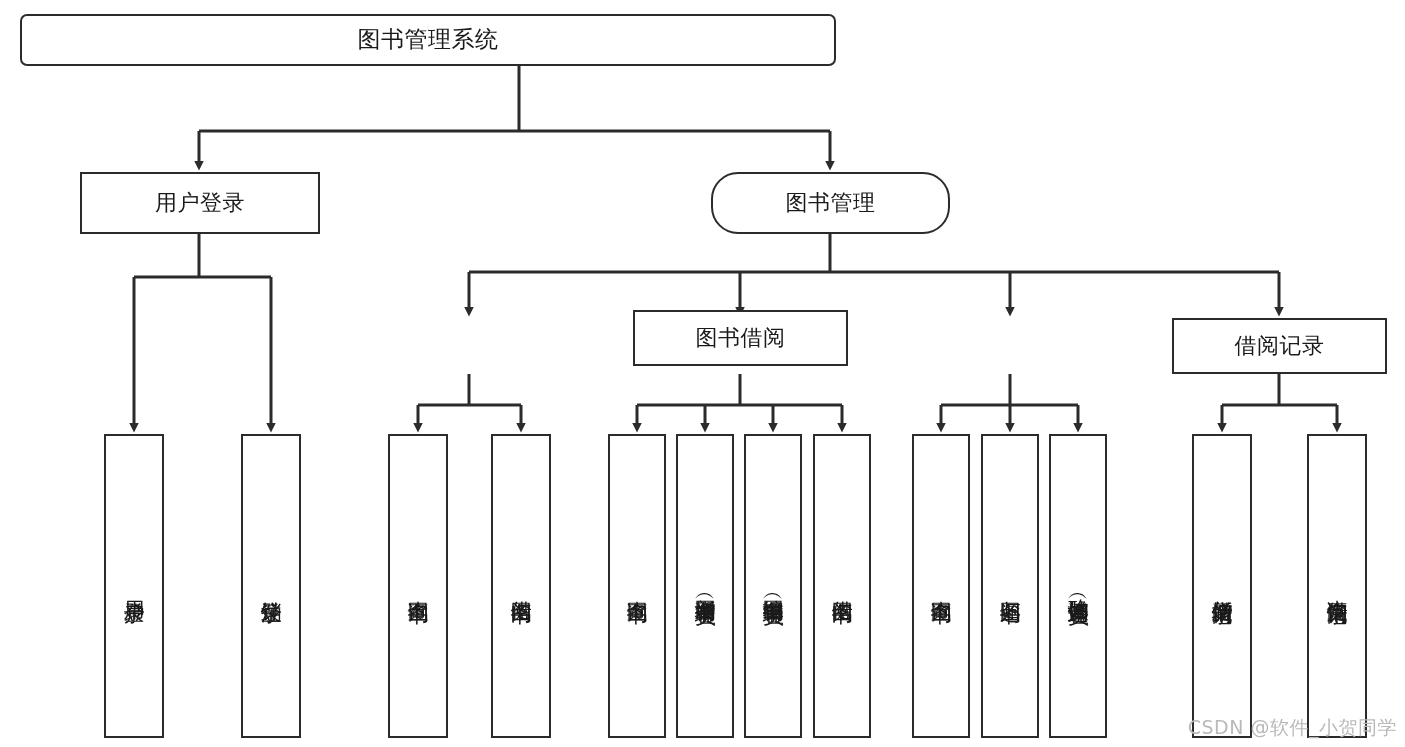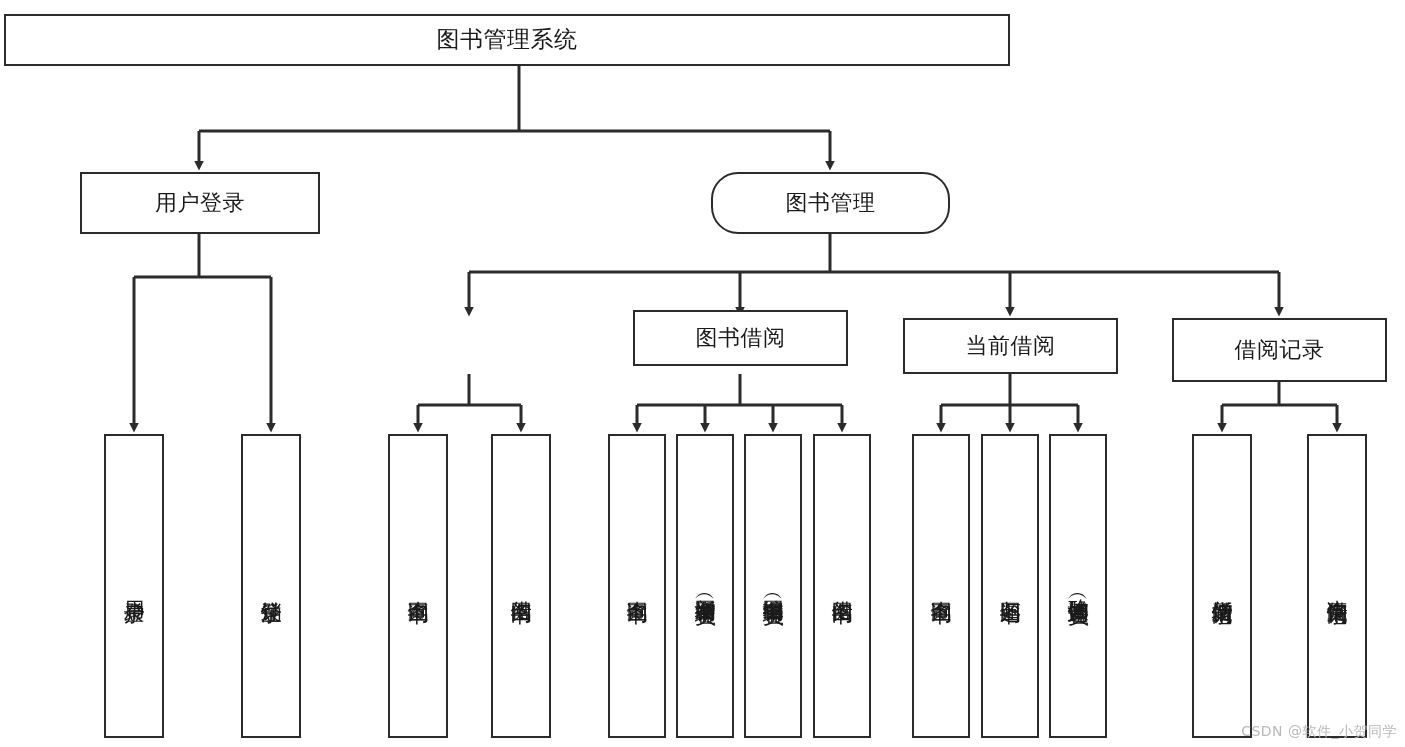--- a/index.html
+++ b/index.html
@@ -63,21 +63,21 @@
     text-orientation: upright;
     font-size: 21px;
     line-height: 1.06;
     letter-spacing: 1px;
     max-height: 100%;
   }
   .watermark {
     position: absolute;
     right: 8px;
     bottom: 6px;
-    font-size: 14px;
+    font-size: 19px;
     color: #b9b9b9;
     letter-spacing: 0.5px;
     z-index: 5;
     white-space: nowrap;
     font-family: "DejaVu Sans", "Liberation Sans", sans-serif;
   }
 </style>
 </head>
 <body>
 
@@ -126,38 +126,35 @@
       <path d="M1010,405 L1010,424" marker-end="url(#arrow)"></path>
       <path d="M1078,405 L1078,424" marker-end="url(#arrow)"></path>
 
       <path d="M1279,374 L1279,405"></path>
       <path d="M1222,405 L1337,405"></path>
       <path d="M1222,405 L1222,424" marker-end="url(#arrow)"></path>
       <path d="M1337,405 L1337,424" marker-end="url(#arrow)"></path>
     </g>
   </svg>
 
-  <div class="node root horizontal" style="left:4px; top:14px; width:1006px; height:52px;">
+  <div class="node root horizontal" style="left:20px; top:14px; width:816px; height:52px;border-radius:7px;">
     <span class="node-label">图书管理系统</span>
   </div>
 
   <div class="node horizontal" style="left:80px; top:172px; width:240px; height:62px;">
     <span class="node-label">用户登录</span>
   </div>
   <div class="node horizontal" style="left:711px; top:172px; width:239px; height:62px;border-radius:27px;">
     <span class="node-label">图书管理</span>
   </div>
 
   <div class="node horizontal" style="left:633px; top:310px; width:215px; height:56px;">
     <span class="node-label">图书借阅</span>
   </div>
-  <div class="node horizontal" style="left:903px; top:318px; width:215px; height:56px;">
-    <span class="node-label">当前借阅</span>
-  </div>
-  <div class="node horizontal" style="left:1172px; top:318px; width:215px; height:64px;">
+  <div class="node horizontal" style="left:1172px; top:318px; width:215px; height:56px;">
     <span class="node-label">借阅记录</span>
   </div>
 
   <div class="node vertical" style="left:104px; top:434px; width:60px; height:304px;">
     <span class="node-label">用户登录</span>
   </div>
   <div class="node vertical" style="left:241px; top:434px; width:60px; height:304px;">
     <span class="node-label">注销登录</span>
   </div>
 

